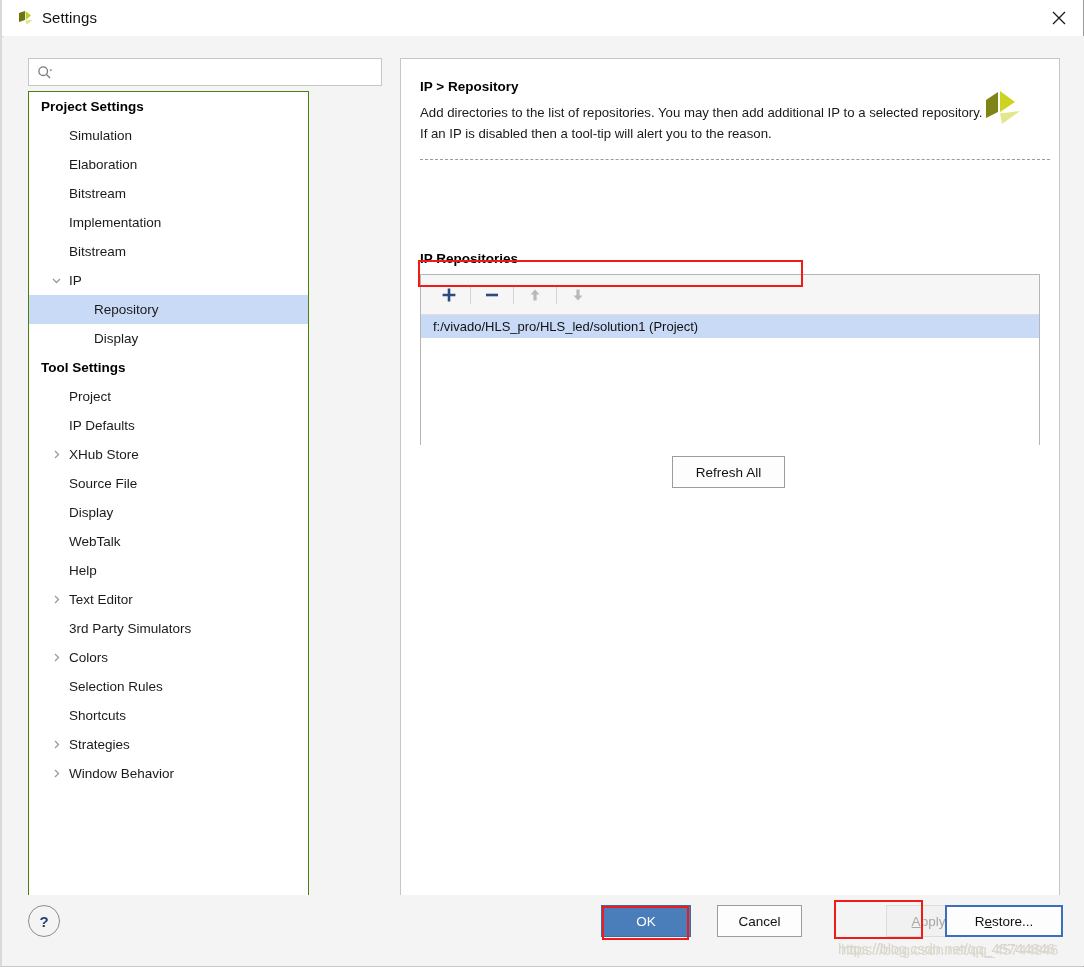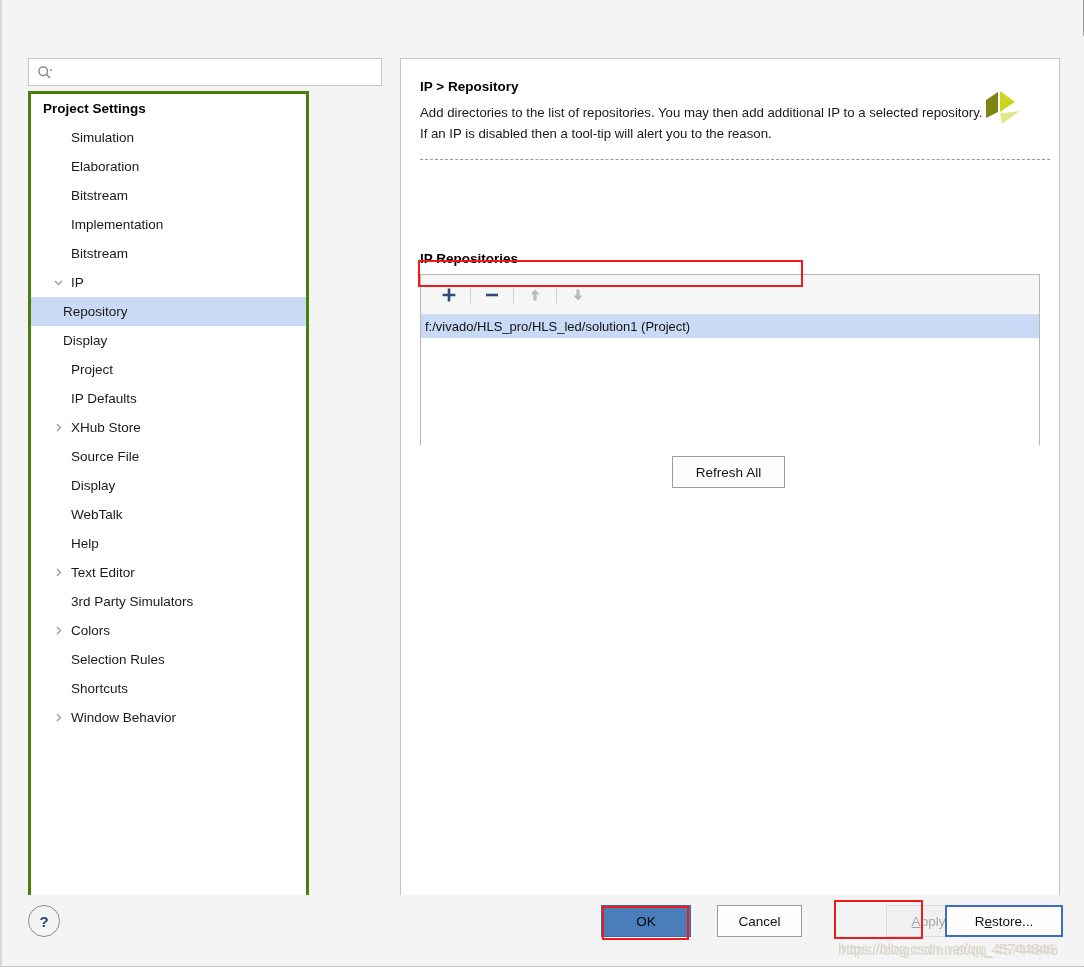--- a/index.html
+++ b/index.html
@@ -100,21 +100,21 @@
     font-size: 13px;
     color: #333;
   }
 
   #tree-panel {
     position: absolute;
     left: 0; top: 33px;
     width: 281px;
     height: 862px;
     background: #ffffff;
-    border: 3px solid #4d7c0f;
+    border: 1px solid #4d7c0f;
     box-sizing: border-box;
     overflow: hidden;
   }
 
   .tree-group {
     font-weight: bold;
     font-size: 13.5px;
     color: #000;
     padding-left: 12px;
     height: 29px;
@@ -123,21 +123,21 @@
   .tree-item {
     position: relative;
     height: 29px;
     line-height: 29px;
     font-size: 13.5px;
     color: #1a1a1a;
     padding-left: 40px;
     white-space: nowrap;
     cursor: default;
   }
-  .tree-item.lvl2 { padding-left: 32px; }
+  .tree-item.lvl2 { padding-left: 65px; }
   .tree-item.selected {
     background: #c9daf7;
   }
   .tree-item .twisty {
     position: absolute;
     left: 20px;
     top: 0;
     width: 14px;
     height: 29px;
     display: flex;
@@ -231,21 +231,21 @@
     height: 130px;
     background: #ffffff;
   }
   .repo-row {
     position: relative;
     height: 23px;
     line-height: 23px;
     background: #c9daf7;
     font-size: 13px;
     color: #111;
-    padding-left: 4px;
+    padding-left: 12px;
     white-space: nowrap;
     cursor: default;
   }
 
   #refresh-all {
     position: absolute;
     left: 271px; top: 397px;
     width: 113px;
     height: 32px;
     background: #fdfdfd;
@@ -288,21 +288,21 @@
     font-family: "Liberation Sans", sans-serif;
     font-size: 13.5px;
     box-sizing: border-box;
     cursor: default;
   }
   #ok-btn {
     left: 597px;
     width: 90px;
     background: #4a7ebb;
     border: 1px solid #3e6ca6;
-    color: #000000;
+    color: #ffffff;
   }
   #cancel-btn {
     left: 713px;
     width: 85px;
     background: #fdfdfd;
     border: 1px solid #9c9c9c;
     color: #111;
   }
   #apply-btn {
     left: 882px;
@@ -346,20 +346,35 @@
     position: absolute;
     left: 3px; top: 1px;
     color: #dcd9cf;
   }
 </style>
 </head>
 <body>
 
 <div id="window">
 
+  <div id="titlebar">
+    <span id="title-logo">
+      <svg width="20" height="20" viewBox="0 0 20 20">
+        <polygon points="3,4 9,2 9,11 3,13" fill="#6e7315"></polygon>
+        <polygon points="9.6,2 15,6.5 9.6,11" fill="#c3cc22"></polygon>
+        <polygon points="9.6,11.6 17,11 10.5,15.5" fill="#dfe37c"></polygon>
+      </svg>
+    </span>
+    <span id="title-text">Settings</span>
+    <div id="close-btn">
+      <svg width="14" height="14" viewBox="0 0 14 14">
+        <path d="M1 1 L13 13 M13 1 L1 13" stroke="#1a1a1a" stroke-width="1.3" fill="none"></path>
+      </svg>
+    </div>
+  </div>
 
   <div id="content">
 
     <div id="left-col">
 
       <div id="search-box">
         <span id="search-icon">
           <svg width="16" height="16" viewBox="0 0 16 16">
             <circle cx="6.2" cy="6.2" r="4.3" fill="none" stroke="#7a7a7a" stroke-width="1.3"></circle>
             <path d="M9.5 9.5 L13 13" stroke="#7a7a7a" stroke-width="1.3"></path>
@@ -376,20 +391,21 @@
           <div class="tree-item lvl1"><span>Bitstream</span></div>
           <div class="tree-item lvl1"><span>Implementation</span></div>
           <div class="tree-item lvl1"><span>Bitstream</span></div>
           <div class="tree-item lvl1"><span class="twisty">
               <svg width="11" height="11" viewBox="0 0 11 11">
                 <path d="M2 4 L5.5 7.5 L9 4" fill="none" stroke="#9a9a9a" stroke-width="1.3"></path>
               </svg>
             </span><span>IP</span></div>
           <div class="tree-item lvl2 selected"><span>Repository</span></div>
           <div class="tree-item lvl2"><span>Display</span></div>
+          <div class="tree-group">Tool Settings</div>
           <div class="tree-item lvl1"><span>Project</span></div>
           <div class="tree-item lvl1"><span>IP Defaults</span></div>
           <div class="tree-item lvl1"><span class="twisty">
               <svg width="11" height="11" viewBox="0 0 11 11">
                 <path d="M4 2 L7.5 5.5 L4 9" fill="none" stroke="#9a9a9a" stroke-width="1.3"></path>
               </svg>
             </span><span>XHub Store</span></div>
           <div class="tree-item lvl1"><span>Source File</span></div>
           <div class="tree-item lvl1"><span>Display</span></div>
           <div class="tree-item lvl1"><span>WebTalk</span></div>
@@ -400,20 +416,25 @@
               </svg>
             </span><span>Text Editor</span></div>
           <div class="tree-item lvl1"><span>3rd Party Simulators</span></div>
           <div class="tree-item lvl1"><span class="twisty">
               <svg width="11" height="11" viewBox="0 0 11 11">
                 <path d="M4 2 L7.5 5.5 L4 9" fill="none" stroke="#9a9a9a" stroke-width="1.3"></path>
               </svg>
             </span><span>Colors</span></div>
           <div class="tree-item lvl1"><span>Selection Rules</span></div>
           <div class="tree-item lvl1"><span>Shortcuts</span></div>
+          <div class="tree-item lvl1"><span class="twisty">
+              <svg width="11" height="11" viewBox="0 0 11 11">
+                <path d="M4 2 L7.5 5.5 L4 9" fill="none" stroke="#9a9a9a" stroke-width="1.3"></path>
+              </svg>
+            </span><span>Strategies</span></div>
           <div class="tree-item lvl1"><span class="twisty">
               <svg width="11" height="11" viewBox="0 0 11 11">
                 <path d="M4 2 L7.5 5.5 L4 9" fill="none" stroke="#9a9a9a" stroke-width="1.3"></path>
               </svg>
             </span><span>Window Behavior</span></div>
         </div>
     </div>
 
     <div id="right-col">
 

